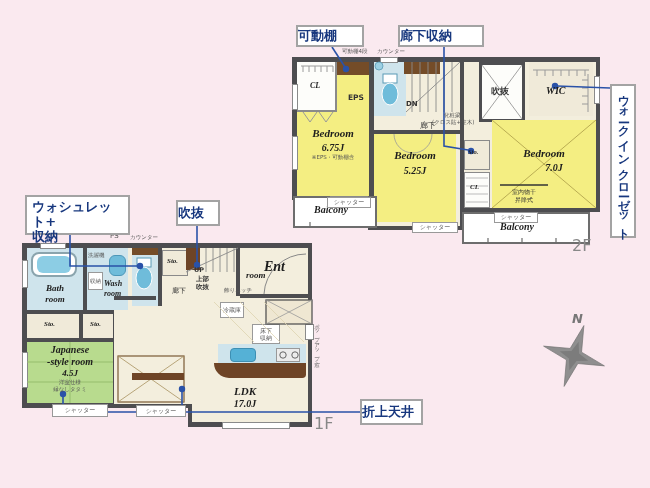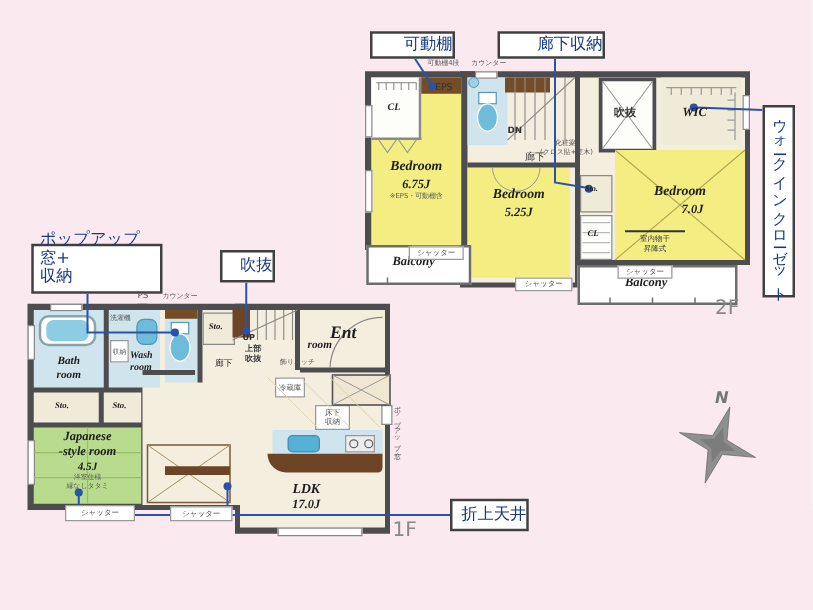--- a/index.html
+++ b/index.html
@@ -4,22 +4,22 @@
 <style>
   html,body{margin:0;padding:0}
   #stage{position:relative;width:650px;height:488px;background:#fae9ef;overflow:hidden;
          font-family:"DejaVu Sans",sans-serif}
   .abs{position:absolute}
   .wall{position:absolute;background:#4d4d50}
   .room{position:absolute}
   .lbl{position:absolute;color:#333;line-height:1;white-space:nowrap}
   .serif{font-family:"Liberation Serif",serif;font-style:italic;font-weight:bold;color:#1d1d1d}
   .tinyg{color:#555}
-  .callout{position:absolute;background:#fff;border:2px solid #404040;color:#17377e;
-           font-weight:normal;display:flex;align-items:center;justify-content:flex-end;
+  .callout{position:absolute;background:#fff;border:2px solid #a3a3a3;color:#17377e;
+           font-weight:bold;display:flex;align-items:center;justify-content:flex-start;
            box-sizing:border-box;line-height:1.15}
   .wbox{position:absolute;background:#fff;border:1px solid #999;box-sizing:border-box;
         display:flex;align-items:center;justify-content:center;color:#555}
   .win{position:absolute;background:#fff;border:1px solid #8a8a8a;box-sizing:border-box}
   svg{position:absolute;left:0;top:0;pointer-events:none}
   .ctr{text-align:center}
 </style>
 </head>
 <body>
 
@@ -198,21 +198,21 @@
 
     <g transform="translate(574,356) rotate(18)">
       <polygon points="0,-32 6,-6 32,0 6,6 0,32 -6,6 -32,0 -6,-6" fill="#8f8f8f" stroke="#6f6f6f" stroke-width="0.6"></polygon>
       <polygon points="0,-15 4,-4 15,0 4,4 0,15 -4,4 -15,0 -4,-4" fill="#7c7c7c"></polygon>
     </g>
   </svg>
 
   <div class="lbl tinyg" style="left:342px;top:49px;font-size:5.5px">可動棚4段</div>
   <div class="lbl tinyg" style="left:377px;top:49px;font-size:5.5px">カウンター</div>
   <div class="lbl serif" style="left:310px;top:82px;font-size:8px">CL</div>
-  <div class="lbl" style="left:348px;top:66px;font-size:7.5px;font-weight:normal">EPS</div>
+  <div class="lbl" style="left:348px;top:94px;font-size:7.5px;font-weight:bold">EPS</div>
   <div class="lbl" style="left:406px;top:101px;font-size:7px;font-weight:bold">DN</div>
   <div class="lbl" style="left:420px;top:122px;font-size:8px">廊下</div>
   <div class="lbl" style="left:491px;top:87px;font-size:9px;font-weight:bold">吹抜</div>
   <div class="lbl tinyg" style="left:444px;top:113px;font-size:5.5px">化粧梁</div>
   <div class="lbl tinyg" style="left:432px;top:120px;font-size:5.5px">(クロス貼+笠木)</div>
   <div class="lbl serif" style="left:546px;top:86px;font-size:10px">WIC</div>
   <div class="lbl serif" style="left:468px;top:149px;font-size:6.5px">Sto.</div>
   <div class="lbl serif" style="left:470px;top:184px;font-size:7px">CL</div>
   <div class="lbl serif ctr" style="left:297px;top:128px;width:72px;font-size:11px">Bedroom</div>
   <div class="lbl serif ctr" style="left:297px;top:143px;width:72px;font-size:10px">6.75J</div>
@@ -274,21 +274,21 @@
   <div class="callout" style="left:296px;top:25px;width:68px;height:22px;font-size:13px">
     <span>可動棚</span>
     </div>
   <div class="callout" style="left:398px;top:25px;width:86px;height:22px;font-size:13px">
     <span>廊下収納</span>
     </div>
   <div class="callout" style="left:610px;top:84px;width:26px;height:154px;font-size:12px;writing-mode:vertical-rl;text-orientation:upright;letter-spacing:1px">
     <span>ウォークインクローゼット</span>
     </div>
   <div class="callout" style="left:25px;top:195px;width:105px;height:40px;font-size:13px;flex-direction:column;align-items:flex-start;padding:3px 5px">
-    <span>ポップアップ窓+</span>
+    <span>ウォシュレット+</span>
     <span>収納</span>
     </div>
   <div class="callout" style="left:176px;top:200px;width:44px;height:26px;font-size:13px">
     <span>吹抜</span>
     </div>
   <div class="callout" style="left:360px;top:399px;width:63px;height:26px;font-size:13px">
     <span>折上天井</span>
     </div>
 
   <div class="lbl" style="left:572px;top:312px;font-size:13px;font-weight:bold;color:#777;font-style:italic">N</div>

